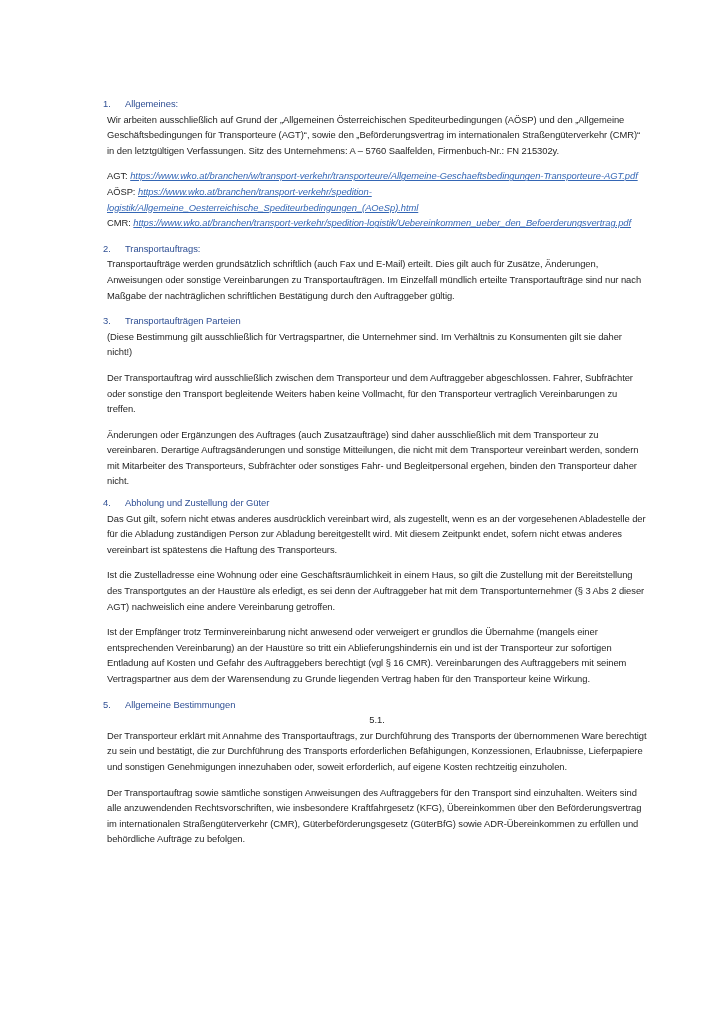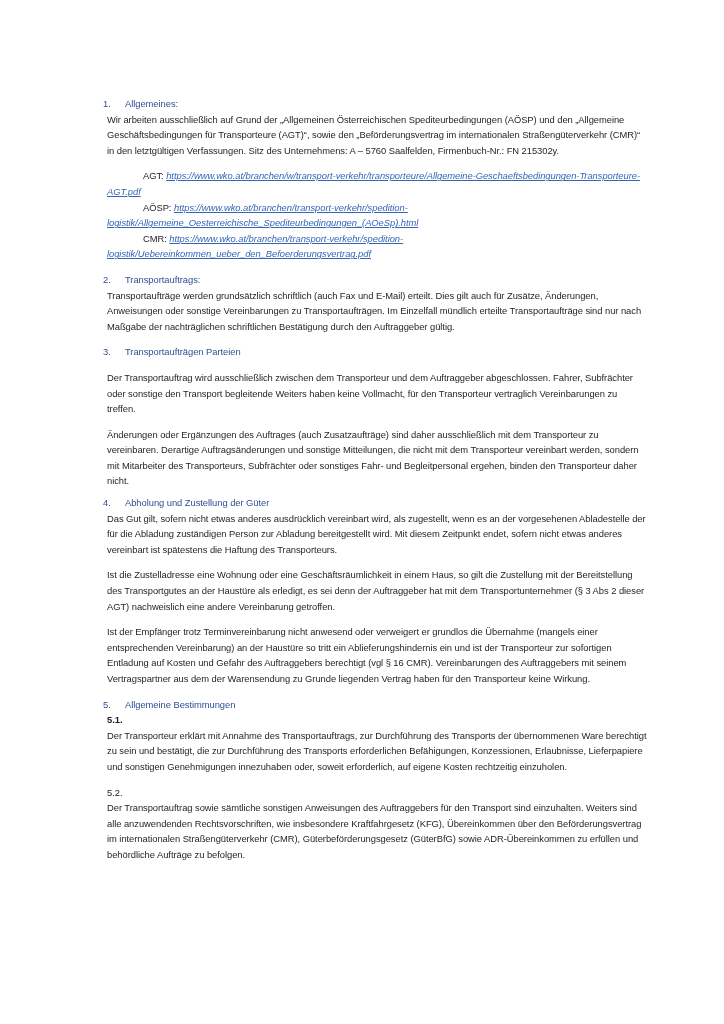--- a/index.html
+++ b/index.html
@@ -6,23 +6,23 @@
   body { width:724px; height:1024px; position:relative; overflow:hidden;
          font-family:"Liberation Sans", sans-serif; color:#1f1f1f; }
   .page { position:absolute; left:0; top:0; width:724px; height:1024px; background:#fff; }
   .content { position:absolute; left:107px; top:96px; width:540px; font-size:9.4px; line-height:15.6px; letter-spacing:-0.05px; }
   .h { color:#2f4f94; font-size:9.4px; line-height:15.6px; margin-left:-4px; display:flex; }
   .h .num { width:22px; display:inline-block; }
   p { margin:0; }
   .gap { height:10px; }
   .gap-s { height:6px; }
   a, .link { color:#3466b5; text-decoration:underline;font-style:italic; }
-  .lbl { color:#1f1f1f;margin-left:36px; }
+  .lbl { color:#1f1f1f; }
   .sub { font-weight:normal; }
-  .sub.b { font-weight:bold; }
+  .sub.b { font-weight:normal;text-align:center; }
 </style>
 </head>
 <body>
 
 <div class="page">
   <div class="content">
 
     <div class="h">
       <span class="num">1.</span>
       <span>Allgemeines:</span>
@@ -47,20 +47,21 @@
       <span class="num">2.</span>
       <span>Transportauftrags:</span>
     </div>
     <p>Transportaufträge werden grundsätzlich schriftlich (auch Fax und E-Mail) erteilt. Dies gilt auch für Zusätze, Änderungen, Anweisungen oder sonstige Vereinbarungen zu Transportaufträgen. Im Einzelfall mündlich erteilte Transportaufträge sind nur nach Maßgabe der nachträglichen schriftlichen Bestätigung durch den Auftraggeber gültig.</p>
     <div class="gap"></div>
 
     <div class="h">
       <span class="num">3.</span>
       <span>Transportaufträgen Parteien</span>
     </div>
+    <p>(Diese Bestimmung gilt ausschließlich für Vertragspartner, die Unternehmer sind. Im Verhältnis zu Konsumenten gilt sie daher nicht!)</p>
     <div class="gap"></div>
     <p>Der Transportauftrag wird ausschließlich zwischen dem Transporteur und dem Auftraggeber abgeschlossen. Fahrer, Subfrächter oder sonstige den Transport begleitende Weiters haben keine Vollmacht, für den Transporteur vertraglich Vereinbarungen zu treffen.</p>
     <div class="gap"></div>
     <p>Änderungen oder Ergänzungen des Auftrages (auch Zusatzaufträge) sind daher ausschließlich mit dem Transporteur zu vereinbaren. Derartige Auftragsänderungen und sonstige Mitteilungen, die nicht mit dem Transporteur vereinbart werden, sondern mit Mitarbeiter des Transporteurs, Subfrächter oder sonstiges Fahr- und Begleitpersonal ergehen, binden den Transporteur daher nicht.</p>
     <div class="gap-s"></div>
 
     <div class="h">
       <span class="num">4.</span>
       <span>Abholung und Zustellung der Güter</span>
     </div>
@@ -71,17 +72,16 @@
     <p>Ist der Empfänger trotz Terminvereinbarung nicht anwesend oder verweigert er grundlos die Übernahme (mangels einer entsprechenden Vereinbarung) an der Haustüre so tritt ein Ablieferungshindernis ein und ist der Transporteur zur sofortigen Entladung auf Kosten und Gefahr des Auftraggebers berechtigt (vgl § 16 CMR). Vereinbarungen des Auftraggebers mit seinem Vertragspartner aus dem der Warensendung zu Grunde liegenden Vertrag haben für den Transporteur keine Wirkung.</p>
     <div class="gap"></div>
 
     <div class="h">
       <span class="num">5.</span>
       <span>Allgemeine Bestimmungen</span>
     </div>
     <p class="sub b">5.1.</p>
     <p>Der Transporteur erklärt mit Annahme des Transportauftrags, zur Durchführung des Transports der übernommenen Ware berechtigt zu sein und bestätigt, die zur Durchführung des Transports erforderlichen Befähigungen, Konzessionen, Erlaubnisse, Lieferpapiere und sonstigen Genehmigungen innezuhaben oder, soweit erforderlich, auf eigene Kosten rechtzeitig einzuholen.</p>
     <div class="gap"></div>
-    <p class="sub">5.2.</p>
     <p>Der Transportauftrag sowie sämtliche sonstigen Anweisungen des Auftraggebers für den Transport sind einzuhalten. Weiters sind alle anzuwendenden Rechtsvorschriften, wie insbesondere Kraftfahrgesetz (KFG), Übereinkommen über den Beförderungsvertrag im internationalen Straßengüterverkehr (CMR), Güterbeförderungsgesetz (GüterBfG) sowie ADR-Übereinkommen zu erfüllen und behördliche Aufträge zu befolgen.</p>
 
   </div>
 </div>
 
 </body></html>

